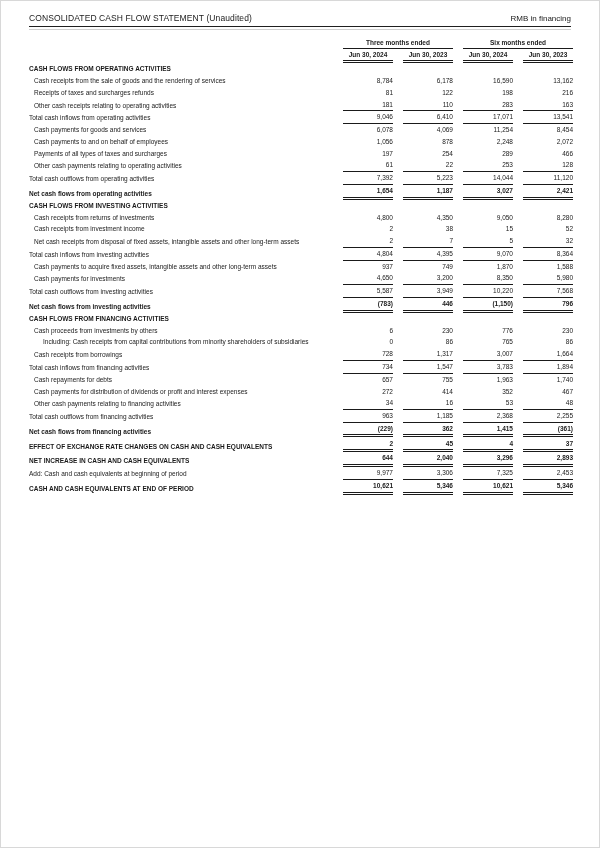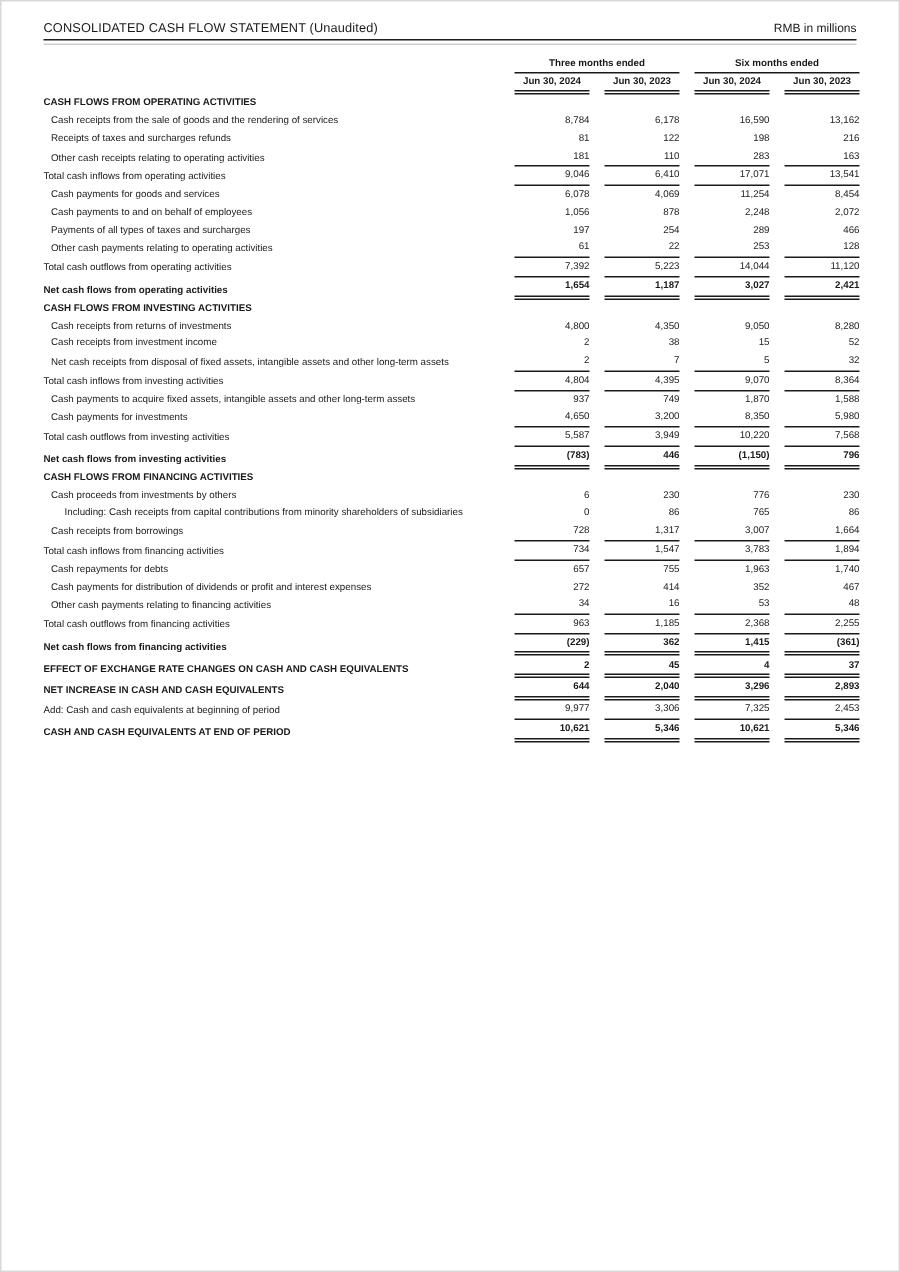--- a/index.html
+++ b/index.html
@@ -58,21 +58,21 @@
   td.ind1 { padding-left: 5px; }
   td.ind2 { padding-left: 14px; }
 </style>
 </head>
 <body>
 
 <div class="page">
 
   <div class="title-row">
     <span class="title">CONSOLIDATED CASH FLOW STATEMENT (Unaudited)</span>
-    <span class="unit">RMB in millions</span>
+    <span class="unit">RMB in financing</span>
   </div>
   <div class="title-shadow-rule"></div>
 
   <table class="cf">
     <colgroup>
       <col class="c-lbl">
       <col class="c-num">
         <col class="c-num">
         <col class="c-num">
         <col class="c-num">

